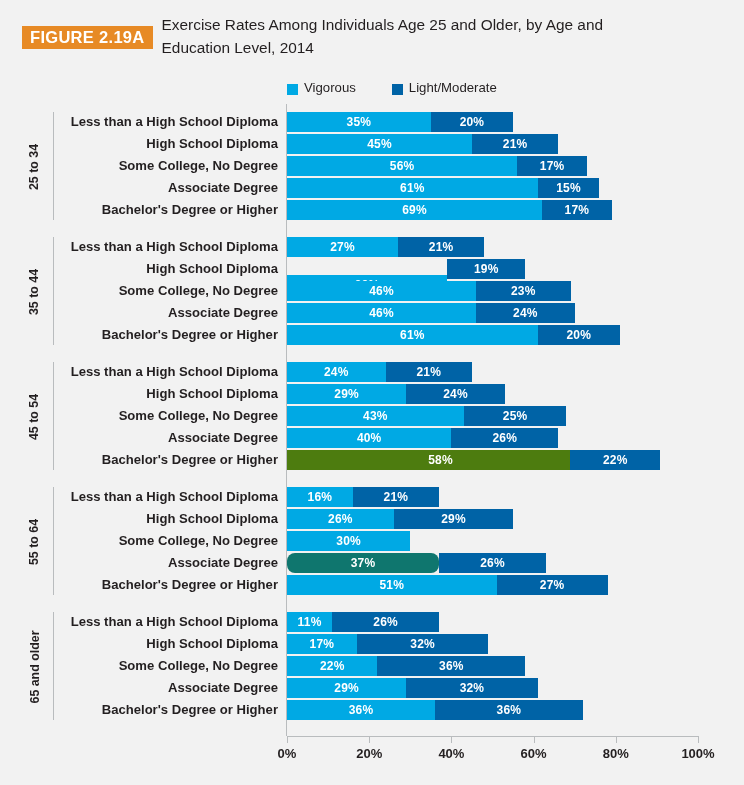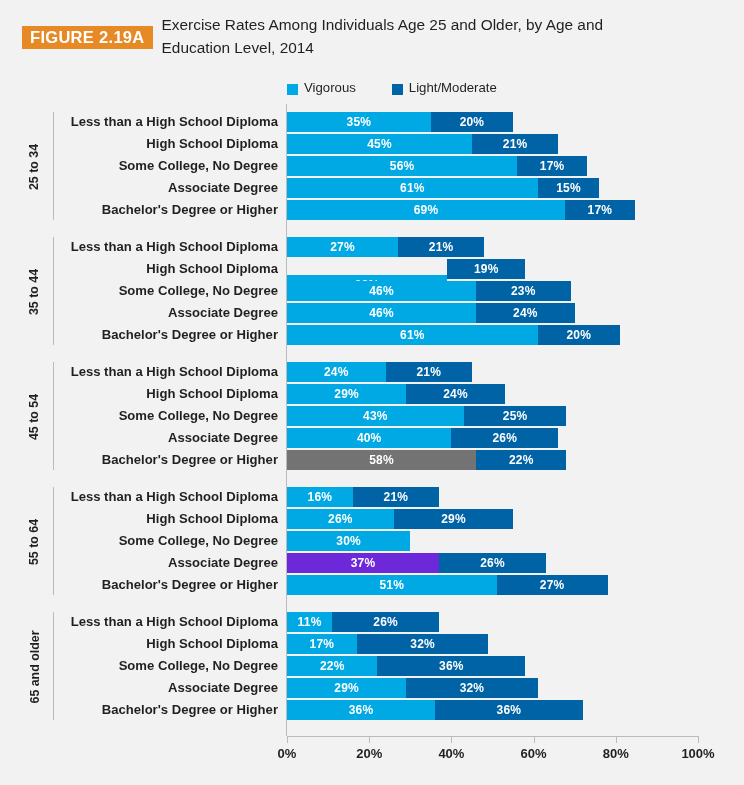--- a/index.html
+++ b/index.html
@@ -273,21 +273,21 @@
                 <span class="seg-label">61%</span>
               </div>
               <div class="seg light" style="width: 61.65px; background: rgb(0, 99, 166);">
                 <span class="seg-label">15%</span>
               </div>
             </div>
           </div>
           <div class="row" style="top: 96px;">
             <div class="row-label">Bachelor's Degree or Higher</div>
             <div class="bars">
-              <div class="seg vigorous" style="width: 278px; background: rgb(0, 169, 228);">
+              <div class="seg vigorous" style="width: 255px; background: rgb(0, 169, 228);">
                 <span class="seg-label">69%</span>
               </div>
               <div class="seg light" style="width: 69.87px; background: rgb(0, 99, 166);">
                 <span class="seg-label">17%</span>
               </div>
             </div>
           </div>
         </div>
       </div>
       <div class="group">
@@ -399,21 +399,21 @@
                 <span class="seg-label">40%</span>
               </div>
               <div class="seg light" style="width: 106.86px; background: rgb(0, 99, 166);">
                 <span class="seg-label">26%</span>
               </div>
             </div>
           </div>
           <div class="row" style="top: 96px;">
             <div class="row-label">Bachelor's Degree or Higher</div>
             <div class="bars">
-              <div class="seg vigorous" style="width: 189px; background: #737373;">
+              <div class="seg vigorous" style="width: 259px; background: #4d7c0f; padding-left: 24px;">
                 <span class="seg-label">58%</span>
               </div>
               <div class="seg light" style="width: 90.42px; background: rgb(0, 99, 166);">
                 <span class="seg-label">22%</span>
               </div>
             </div>
           </div>
         </div>
       </div>
       <div class="group">
@@ -448,21 +448,21 @@
             <div class="row-label">Some College, No Degree</div>
             <div class="bars">
               <div class="seg vigorous" style="width: 123.3px; background: rgb(0, 169, 228);">
                 <span class="seg-label">30%</span>
               </div>
             </div>
           </div>
           <div class="row" style="top: 74px;">
             <div class="row-label">Associate Degree</div>
             <div class="bars">
-              <div class="seg vigorous" style="width: 152.07px; background: #6d28d9;">
+              <div class="seg vigorous" style="width: 152.07px; background: #0f766e; border-radius: 8px;">
                 <span class="seg-label">37%</span>
               </div>
               <div class="seg light" style="width: 106.86px; background: rgb(0, 99, 166);">
                 <span class="seg-label">26%</span>
               </div>
             </div>
           </div>
           <div class="row" style="top: 96px;">
             <div class="row-label">Bachelor's Degree or Higher</div>
             <div class="bars">

